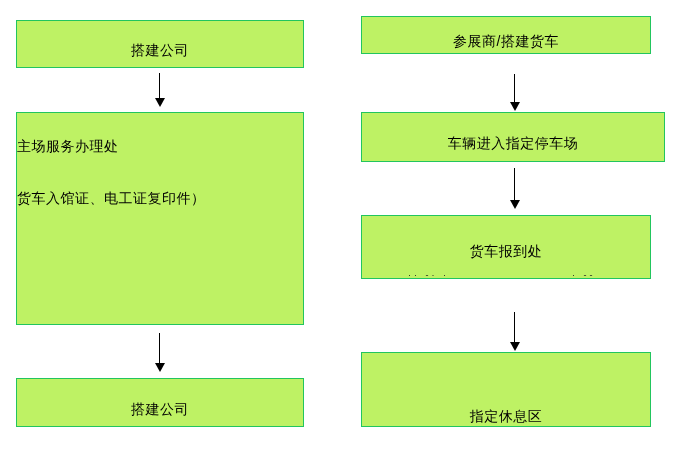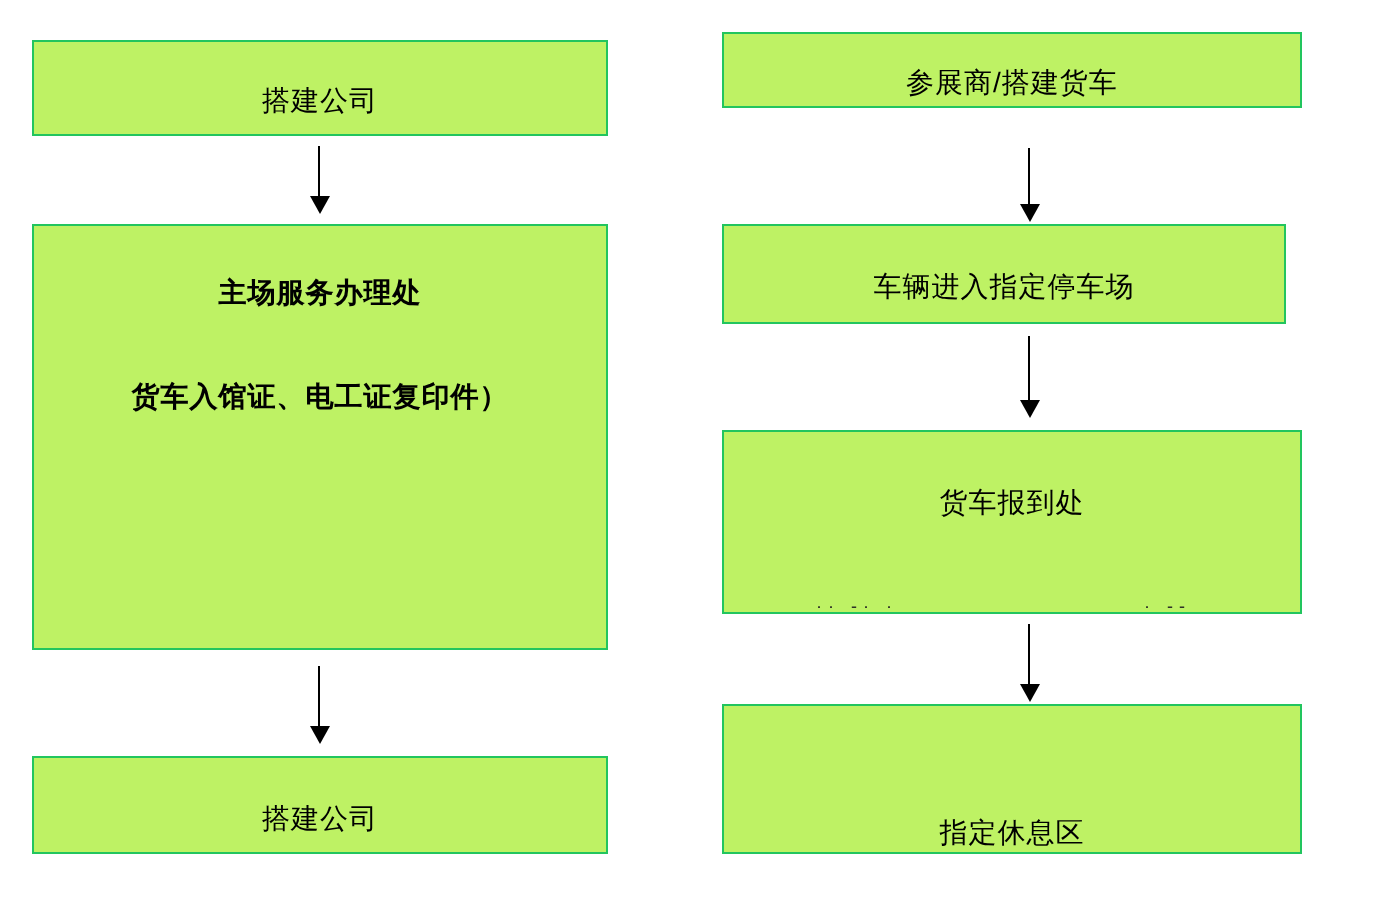--- a/index.html
+++ b/index.html
@@ -25,23 +25,22 @@
     letter-spacing: 0.5px;
     display: flex;
     justify-content: center;
     align-items: center;
     text-align: center;
   }
   .fbox.pad-down { padding-top: 14px; }
   .fbox.multi {
     flex-direction: column;
     justify-content: flex-start;
-    align-items: center;
+    align-items: flex-start;
     padding-top: 8px;
-    font-weight: bold;
   }
   .fbox.multi .bline {
     height: 52px;
     display: flex;
     align-items: center;
     justify-content: center;
   }
   .fbox.top-label {
     align-items: flex-start;
     padding-top: 27px;
@@ -108,30 +107,30 @@
 
   <div class="fbox pad-down" style="left:361px; top:16px; width:290px; height:38px;">
     <span>参展商/搭建货车</span>
   </div>
 
   <div class="arrow" style="left:509px; top:74px; height:37px;">
     <div class="shaft" style="height:28px;"></div>
     <div class="head"></div>
   </div>
 
-  <div class="fbox pad-down" style="left:361px; top:112px; width:282px; height:50px;">
+  <div class="fbox pad-down" style="left:361px; top:112px; width:304px; height:50px;">
     <span>车辆进入指定停车场</span>
   </div>
 
   <div class="arrow" style="left:509px; top:168px; height:41px;">
     <div class="shaft" style="height:32px;"></div>
     <div class="head"></div>
   </div>
 
-  <div class="fbox top-label" style="left:361px; top:215px; width:290px; height:92px;">
+  <div class="fbox top-label" style="left:361px; top:215px; width:290px; height:64px;">
     <span>货车报到处</span>
     <span class="clipped-frag" style="left:46px;">·· ‐· ·</span>
     <span class="clipped-frag" style="left:210px;">· ‐‐</span>
   </div>
 
   <div class="arrow" style="left:509px; top:312px; height:39px;">
     <div class="shaft" style="height:30px;"></div>
     <div class="head"></div>
   </div>
 

